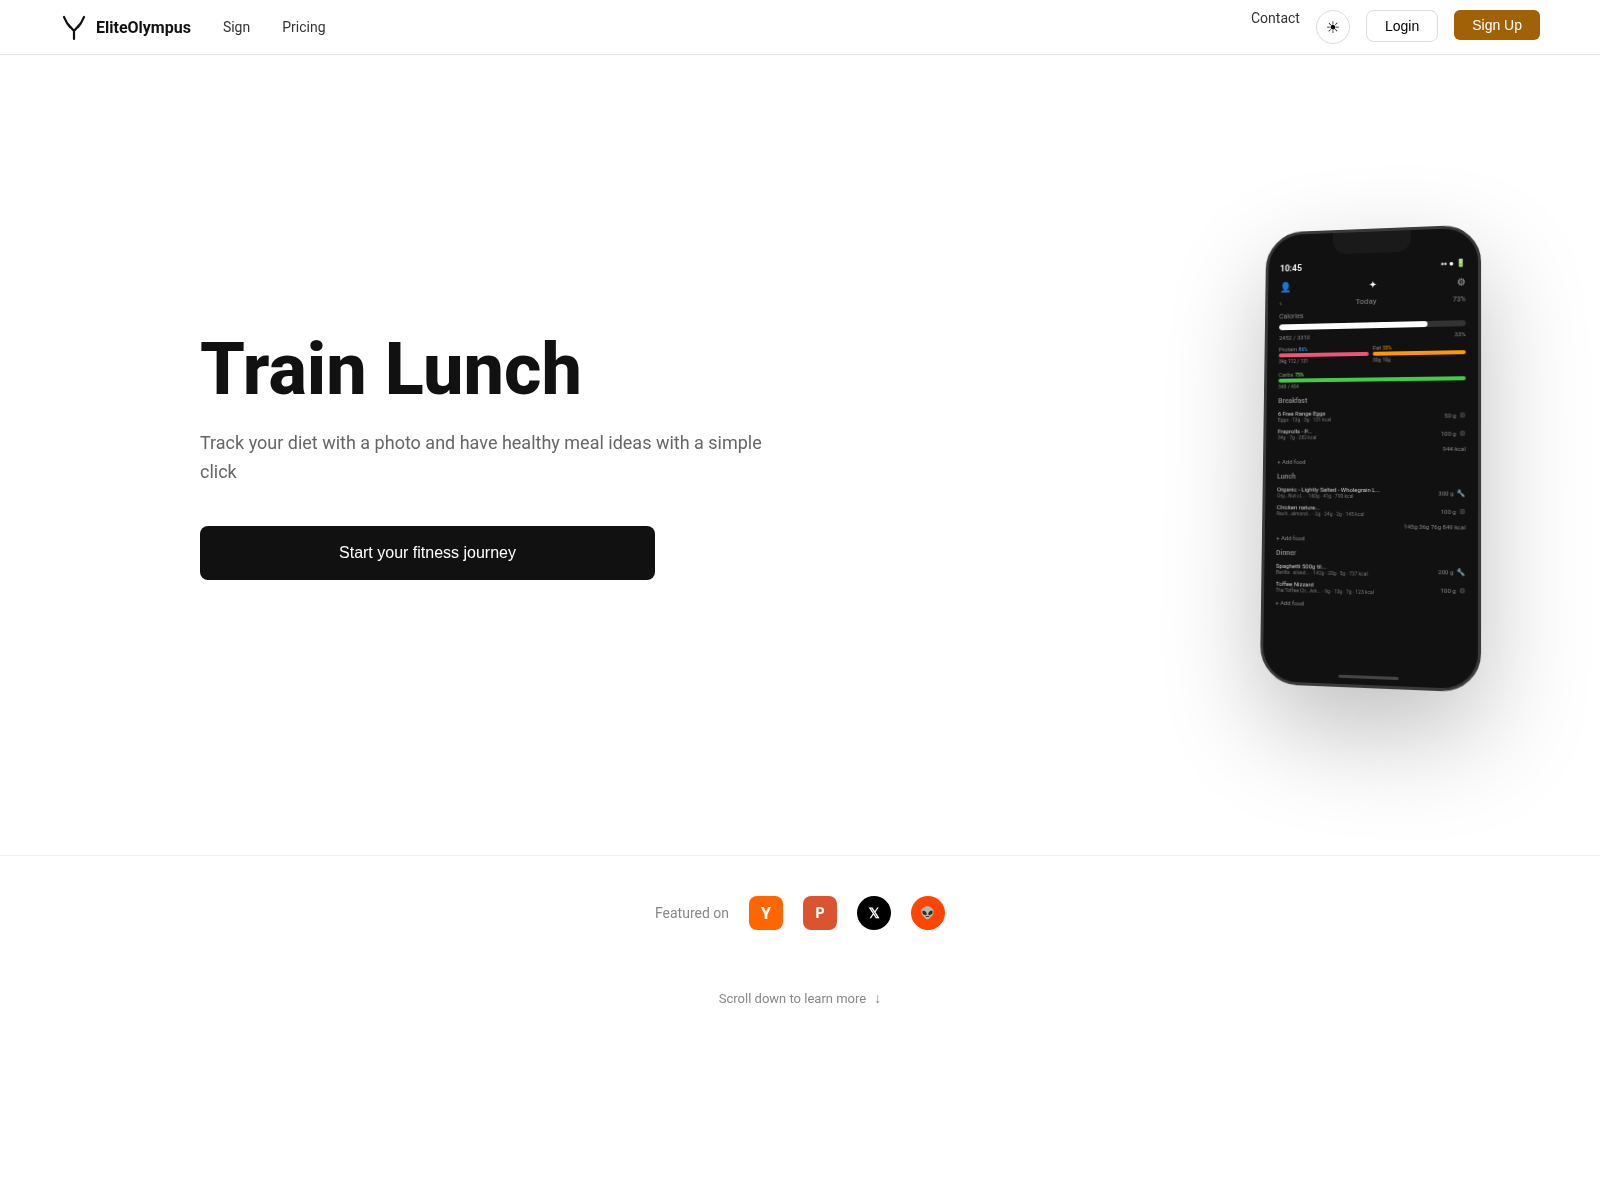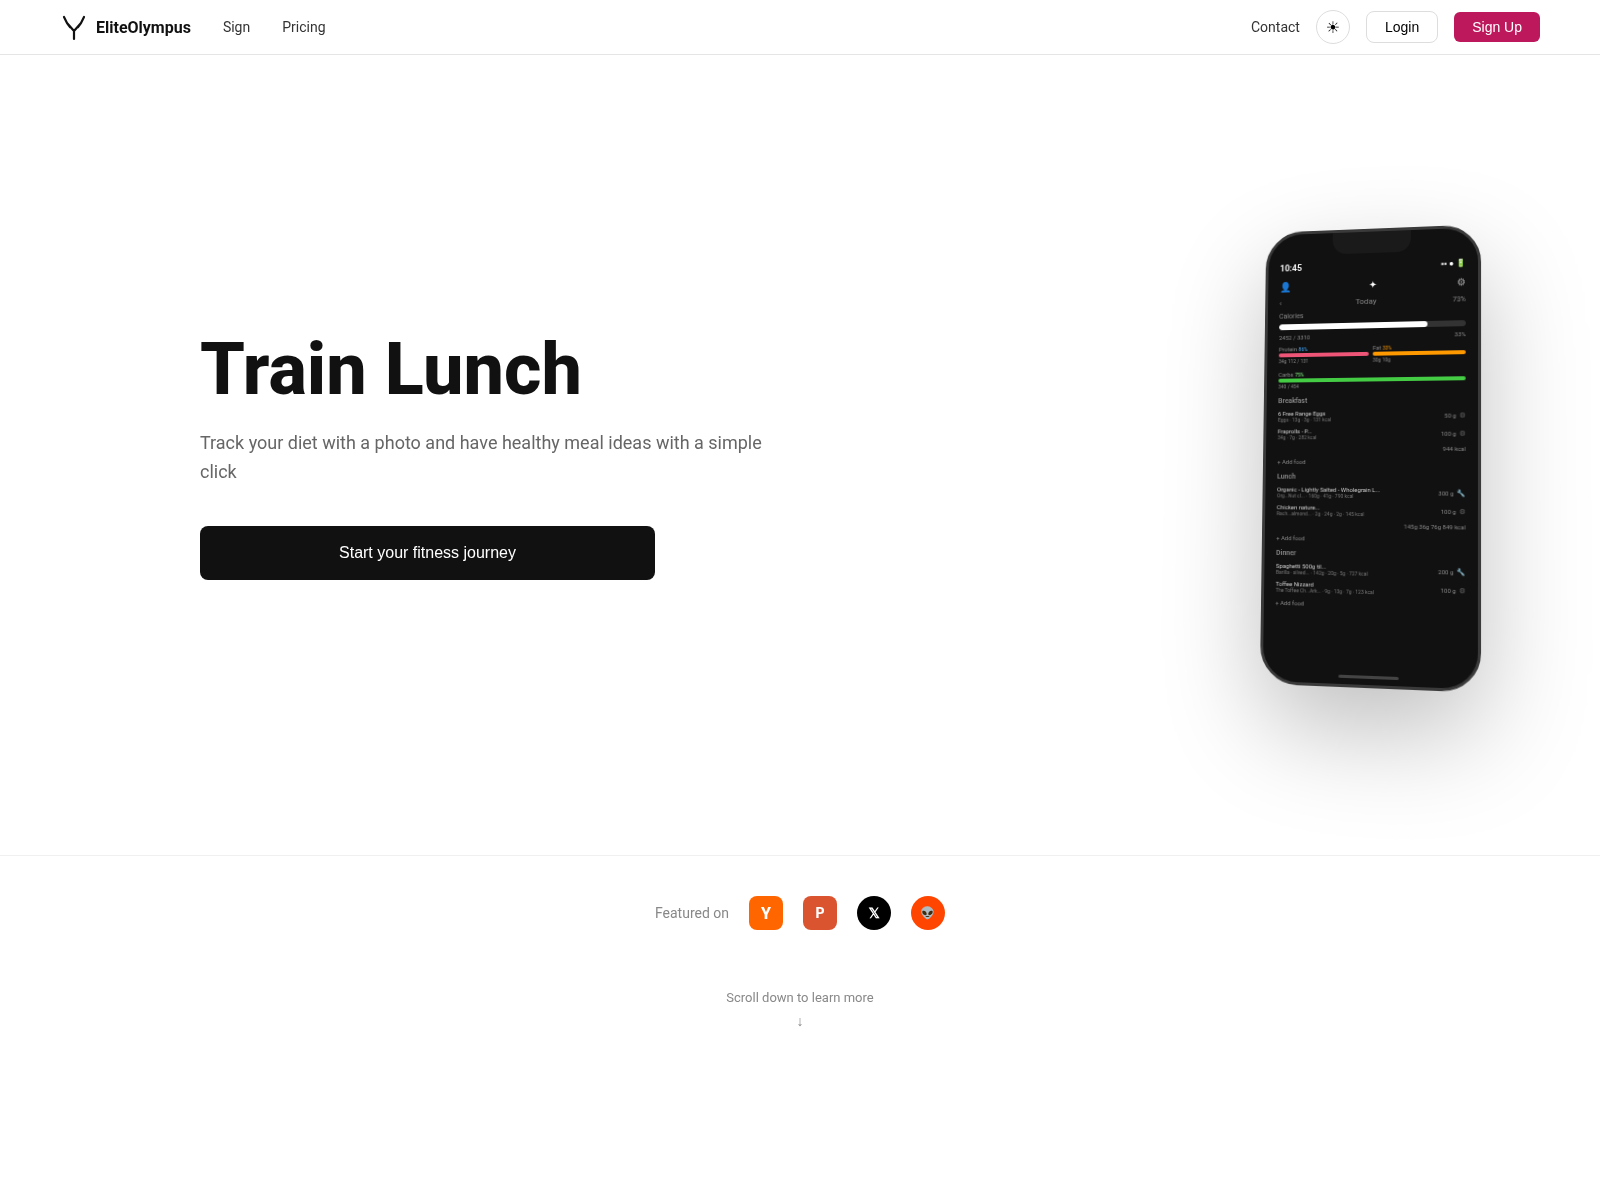--- a/index.html
+++ b/index.html
@@ -8,33 +8,33 @@
     
     .navbar {
       display: flex; align-items: center; justify-content: space-between;
       padding: 0 60px; height: 55px; border-bottom: 1px solid #e5e5e5;
       position: sticky; top: 0; background: #fff; z-index: 100;
     }
     .nav-left { display: flex; align-items: center; gap: 32px; }
     .logo { display: flex; align-items: center; gap: 8px; font-weight: 700; font-size: 16px; text-decoration: none; color: #111; }
     .logo-icon { width: 28px; height: 28px; }
     .nav-link { font-size: 14px; color: #333; text-decoration: none; cursor: pointer; }
-    .nav-right { display: flex; align-items: center; gap: 16px; }
+    .nav-right { display: flex; align-items: flex-start; gap: 16px; }
     .theme-btn {
       width: 34px; height: 34px; border: 1px solid #ddd; border-radius: 50%;
       background: #fff; cursor: pointer; display: flex; align-items: center; justify-content: center;
       font-size: 16px;
     }
     .login-btn {
       padding: 7px 18px; border: 1px solid #ddd; border-radius: 8px;
       background: #fff; cursor: pointer; font-size: 14px; font-weight: 500;
     }
     .signup-btn {
       padding: 7px 18px; border: none; border-radius: 6px;
-      background: #be185d; color: #fff; cursor: pointer; font-size: 14px; font-weight: 500;
+      background: #a16207; color: #fff; cursor: pointer; font-size: 14px; font-weight: 500;
     }
 
     
     .hero {
       display: flex; align-items: center; justify-content: space-between;
       padding: 80px 120px 80px 200px; min-height: 800px;
     }
     .hero-left { flex: 1; max-width: 600px; }
     .hero-title { font-size: 72px; font-weight: 800; line-height: 1.1; color: #111; margin-bottom: 20px; }
     .hero-subtitle { font-size: 18px; color: #666; margin-bottom: 40px; line-height: 1.6; }
@@ -117,21 +117,21 @@
     }
     .badge-hn { background: #ff6600; color: #fff; }
     .badge-ph { background: #da552f; color: #fff; font-size: 14px; }
     .badge-x { background: #000; color: #fff; font-size: 14px; border-radius: 50%; }
     .badge-rd { background: #ff4500; color: #fff; border-radius: 50%; }
 
     
     .scroll-section {
       display: flex; align-items: center; justify-content: center; gap: 8px;
       padding: 20px 0 40px;
-      color: #888; font-size: 13px; flex-direction: column;
+      color: #888; font-size: 13px;
     }
     .scroll-arrow { font-size: 14px; }
   </style>
 </head>
 <body>
 
 <nav class="navbar">
   <div class="nav-left">
     <a class="logo" href="#">
 

